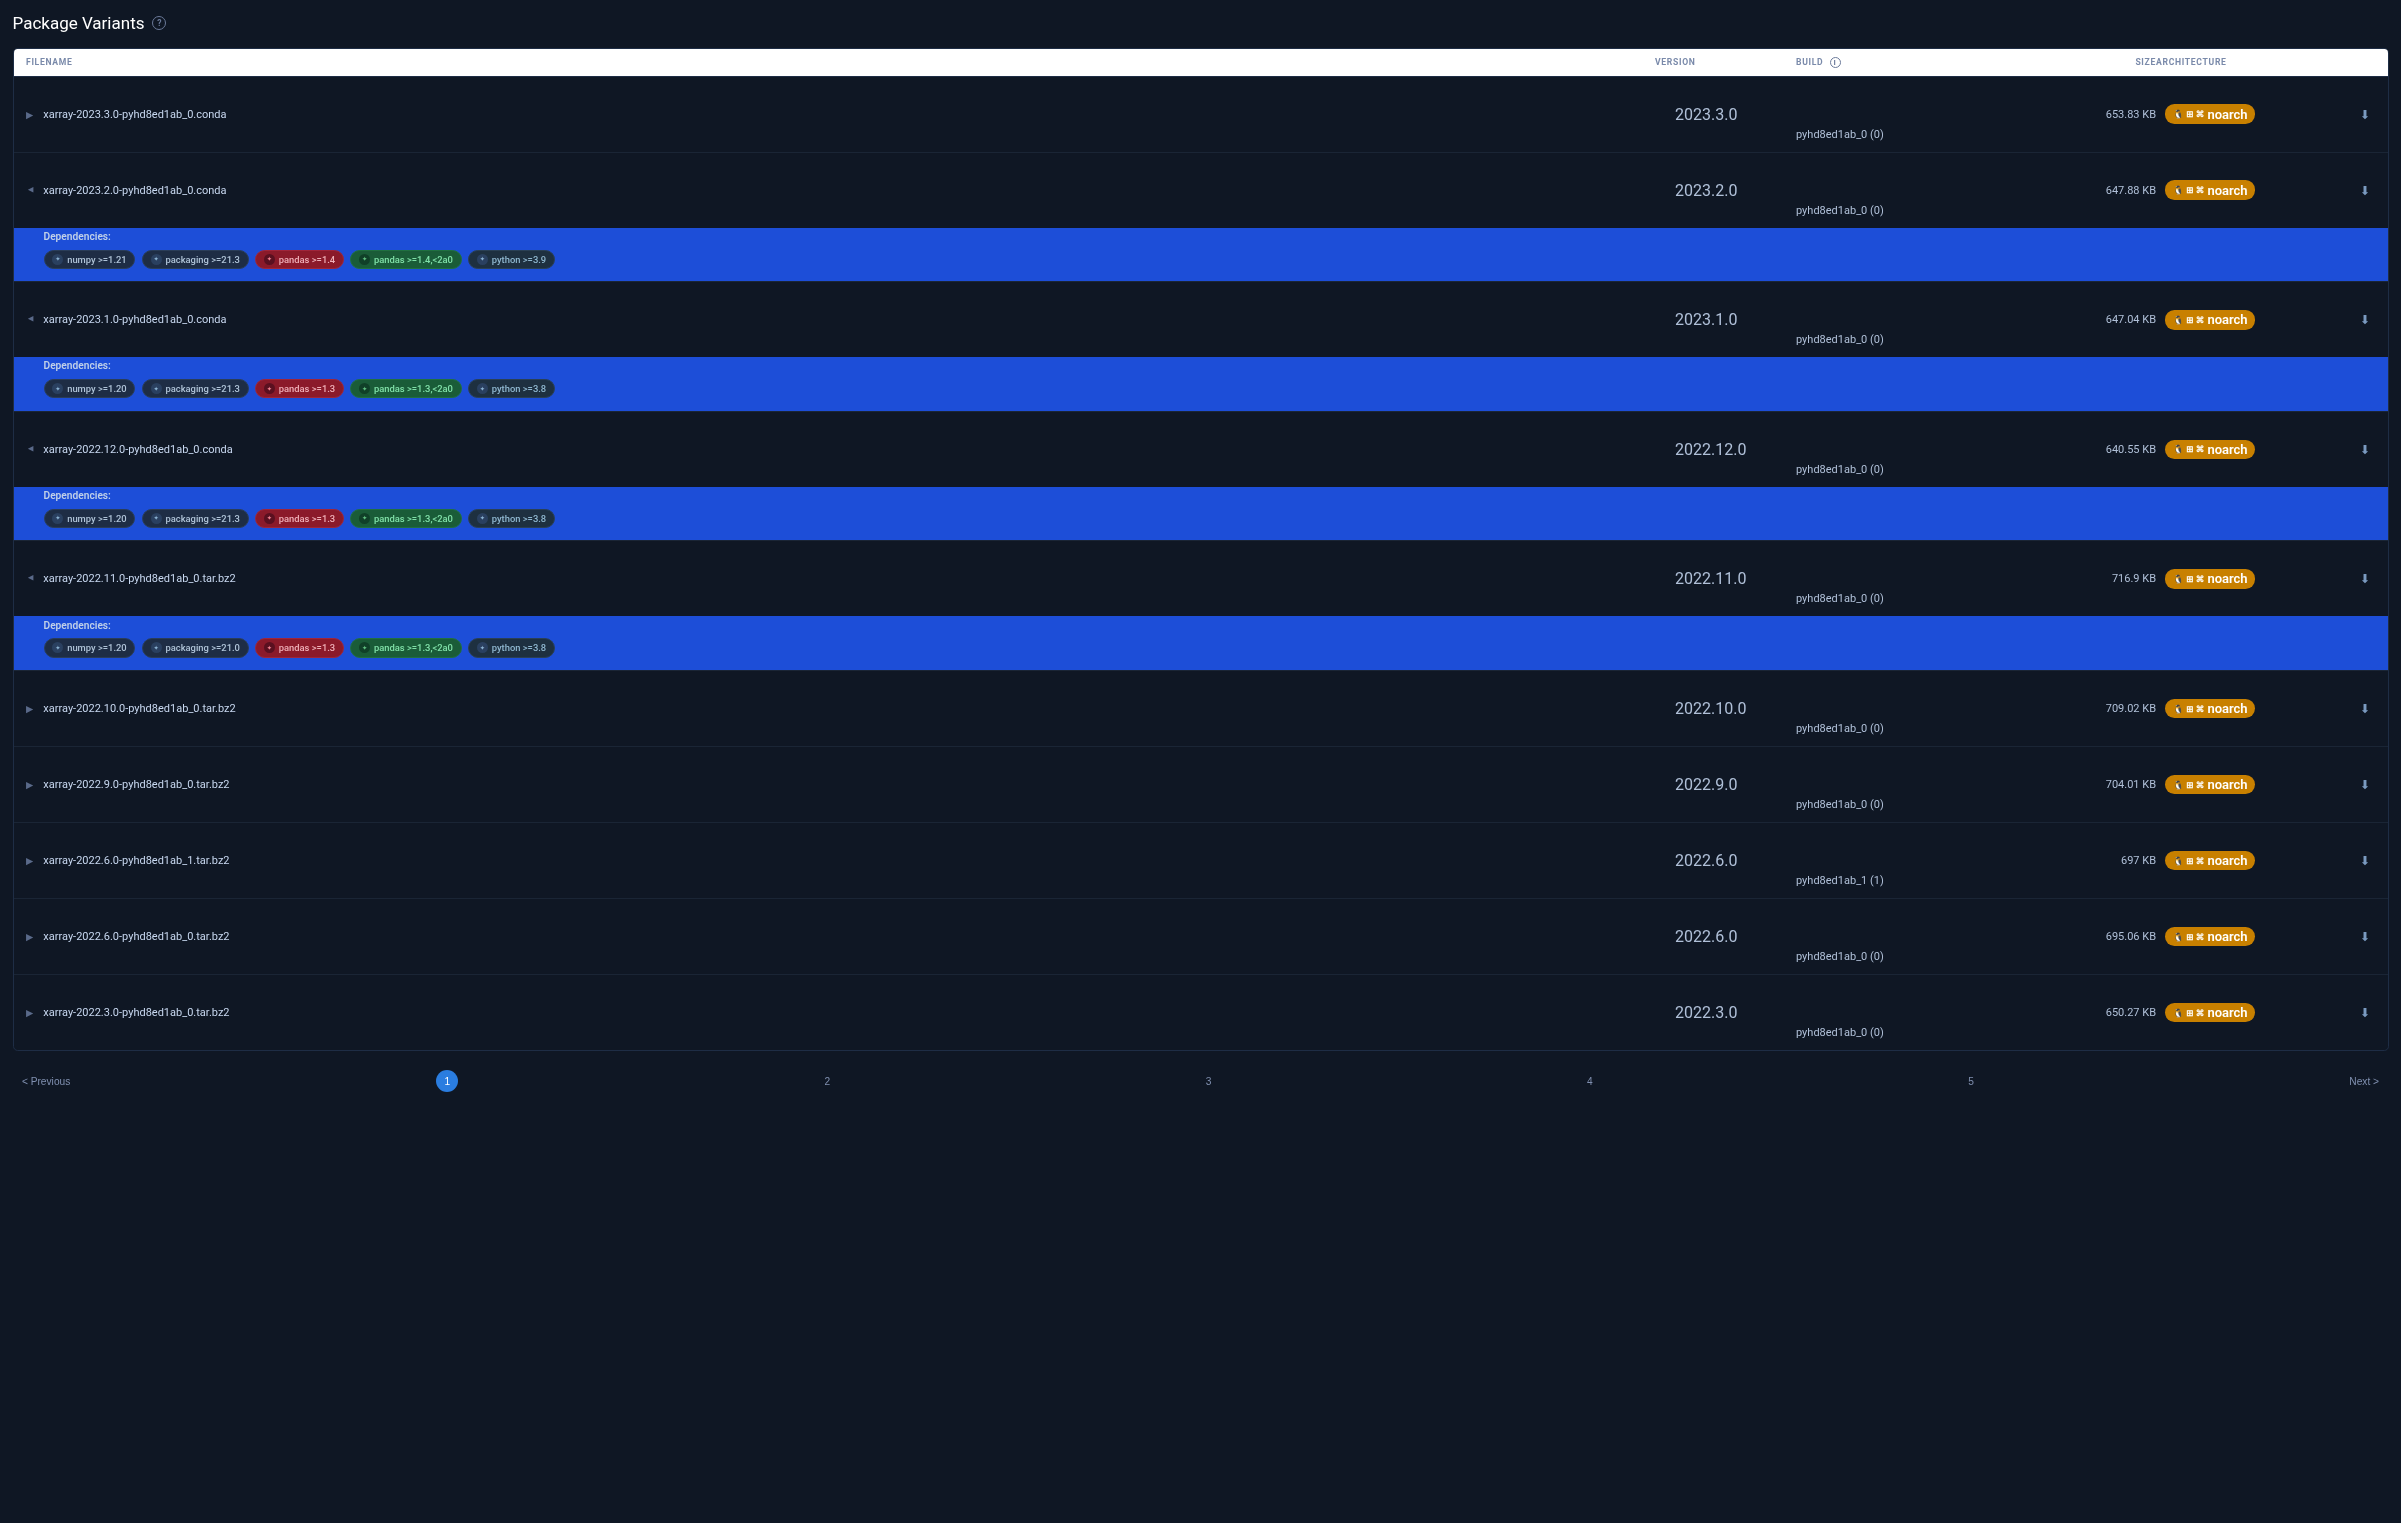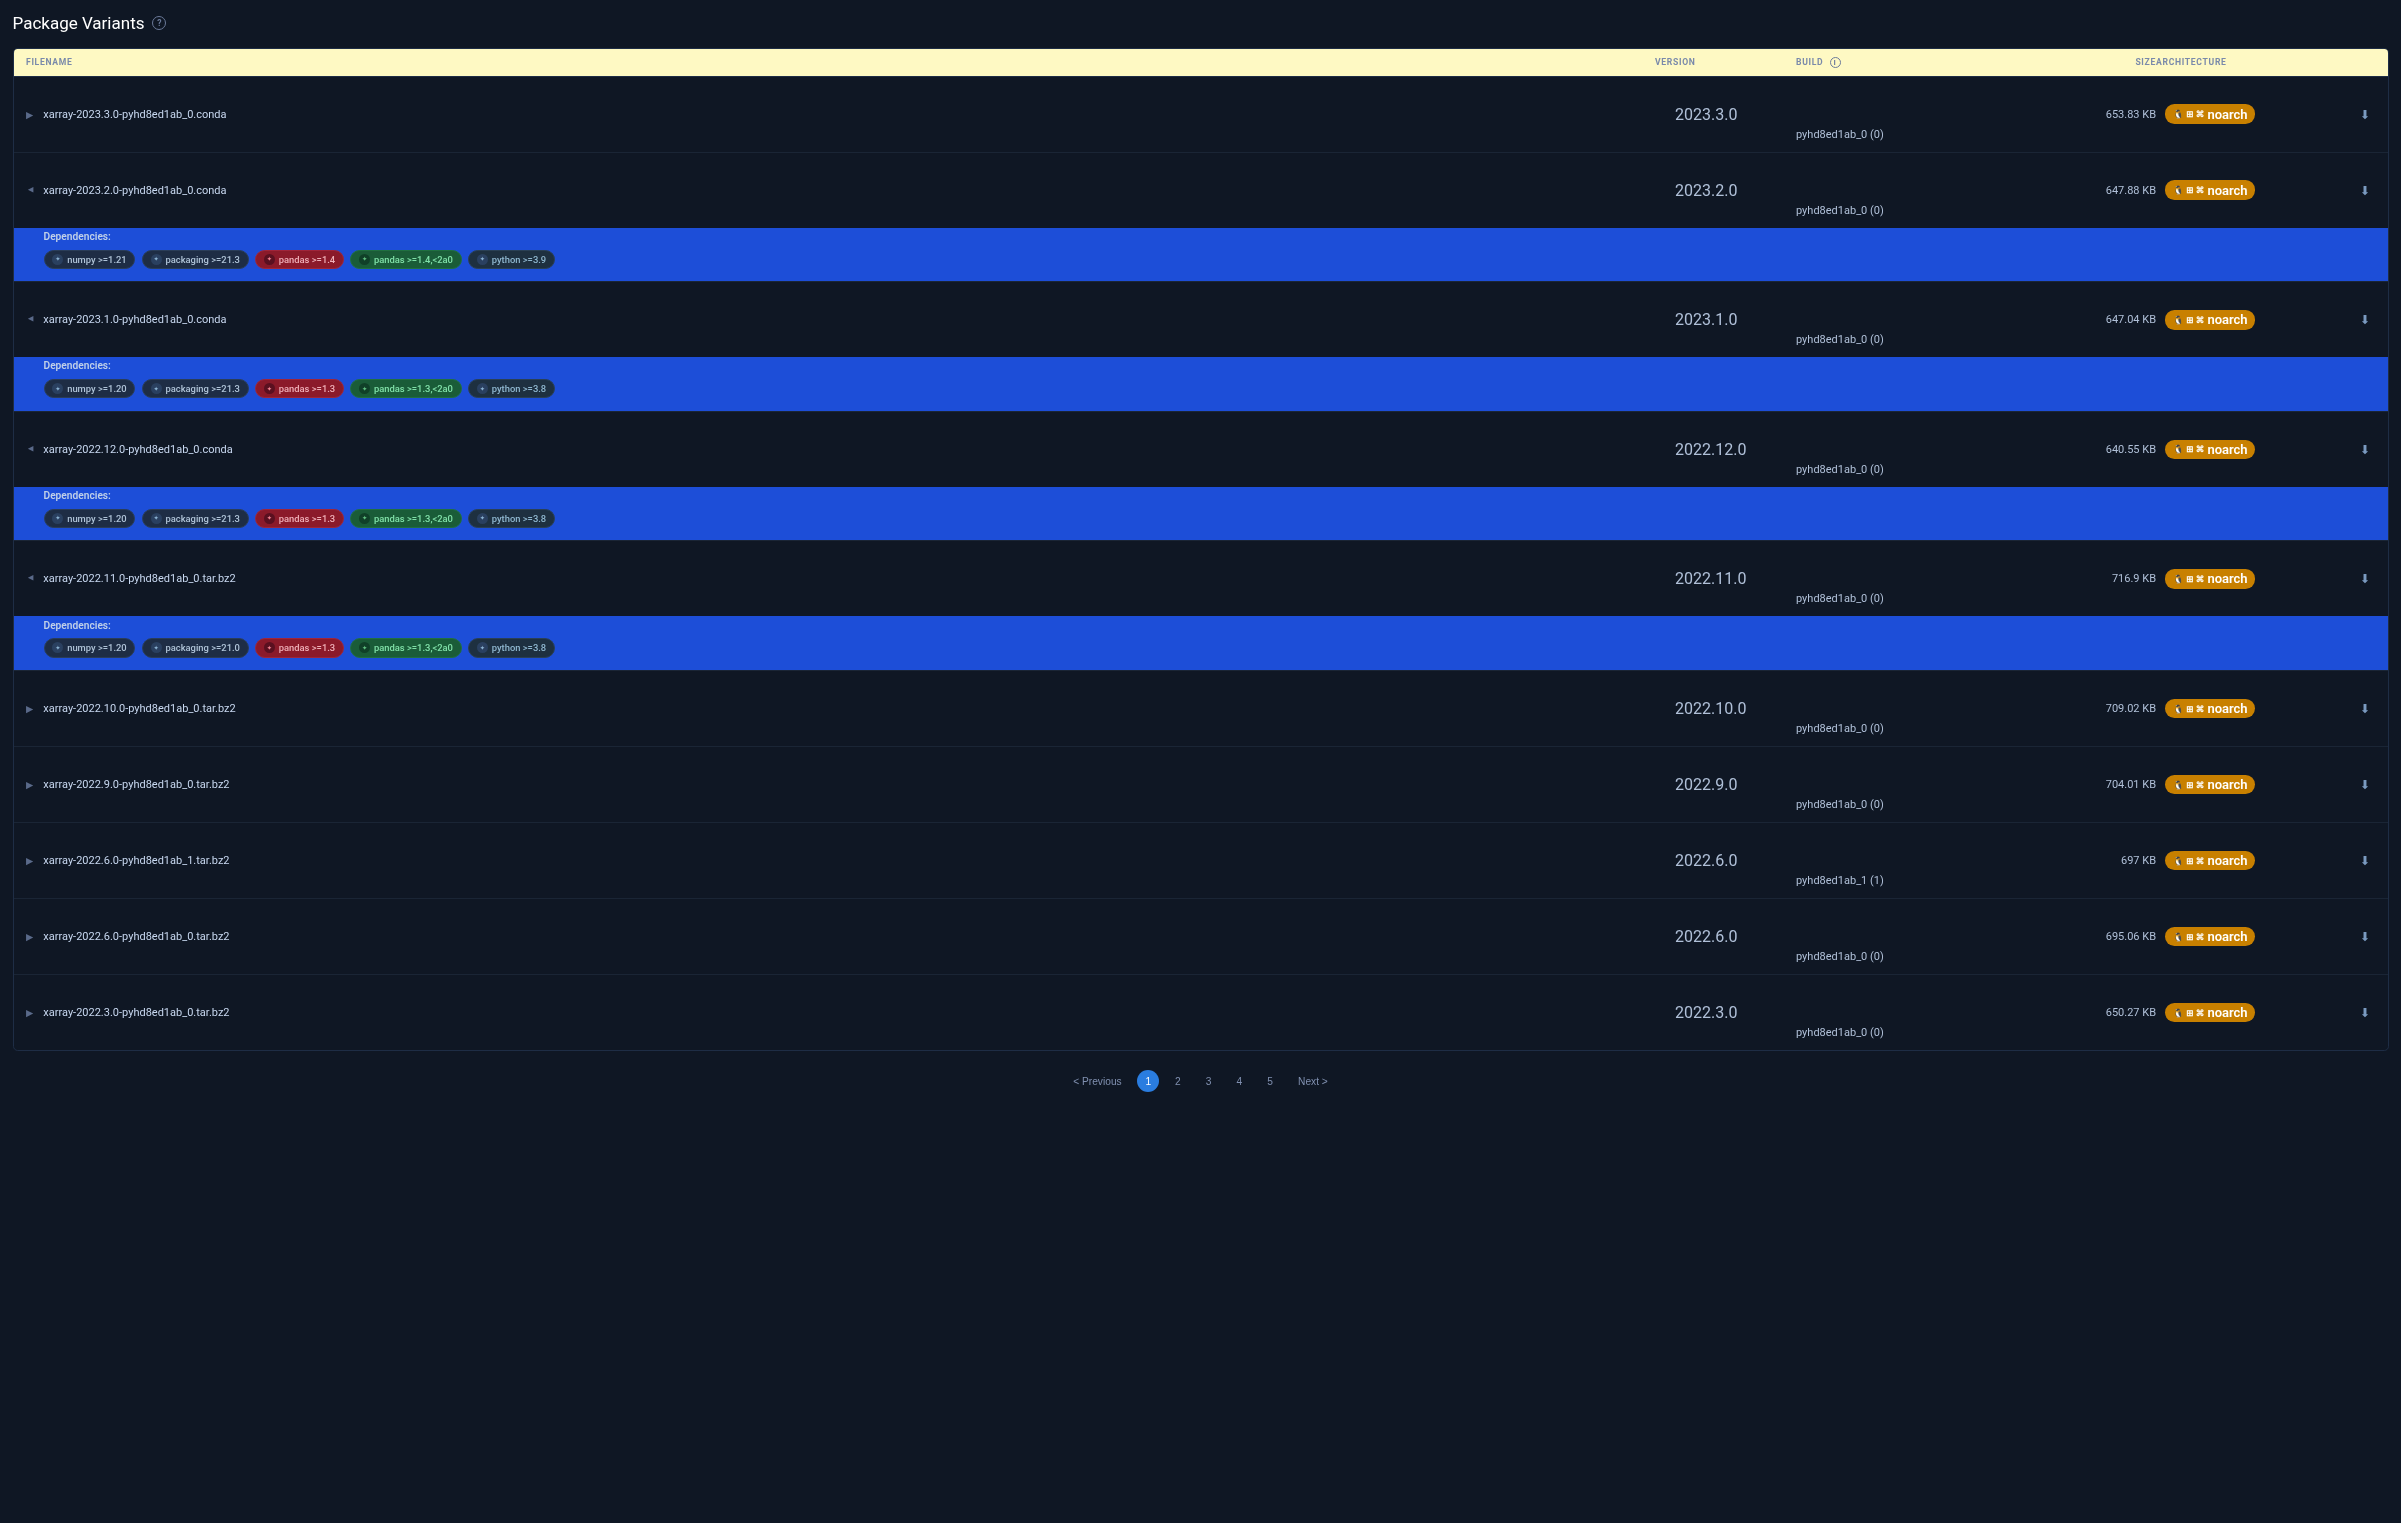--- a/index.html
+++ b/index.html
@@ -37,21 +37,21 @@
     }
     .table-container {
       width: 100%;
       border: 0.8px solid #1e2d45;
       border-radius: 4.7px;
       overflow: hidden;
     }
     .table-header {
       display: grid;
       grid-template-columns: 1fr 141px 219px 141px 219px;
-      background-color: #fef9c3;
+      background-color: #ffffff;
       border-bottom: 0.8px solid #1e2d45;
       padding: 7.8px 12.5px;
     }
     .col-header {
       font-size: 8.6px;
       font-weight: 700;
       letter-spacing: 0.08em;
       color: #7a8aaa;
       text-transform: uppercase;
       display: flex;
@@ -199,21 +199,21 @@
     .dep-badge.red .dep-icon {
       background-color: #5a1020;
       color: #f08090;
     }
     .dep-badge.green .dep-icon {
       background-color: #104028;
       color: #60c080;
     }
     .pagination {
       display: flex;
-      justify-content: center;
+      justify-content: space-between;
       align-items: center;
       gap: 6.3px;
       margin-top: 19px;
       padding-bottom: 6.3px;
     }
     .page-btn {
       background: none;
       border: none;
       color: #8090b0;
       font-size: 10.2px;

